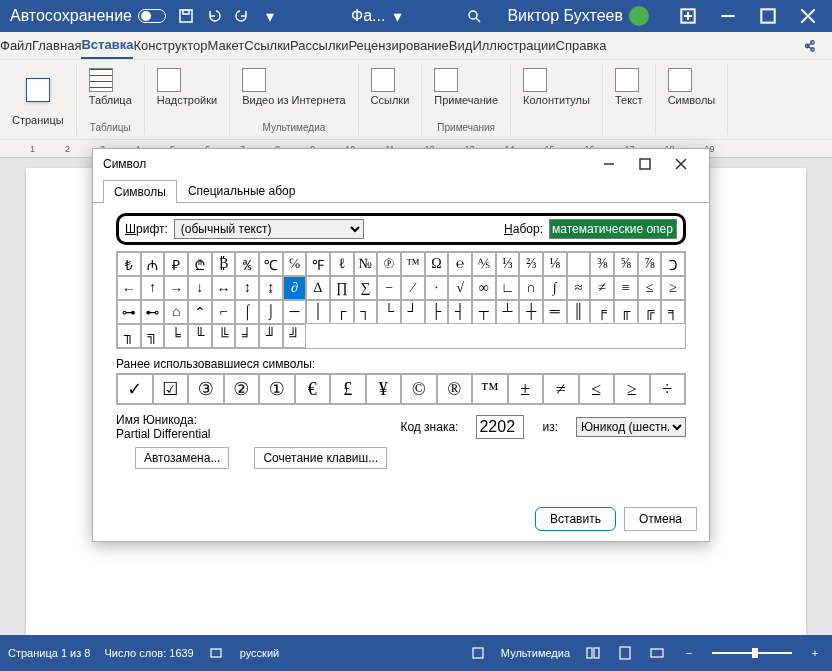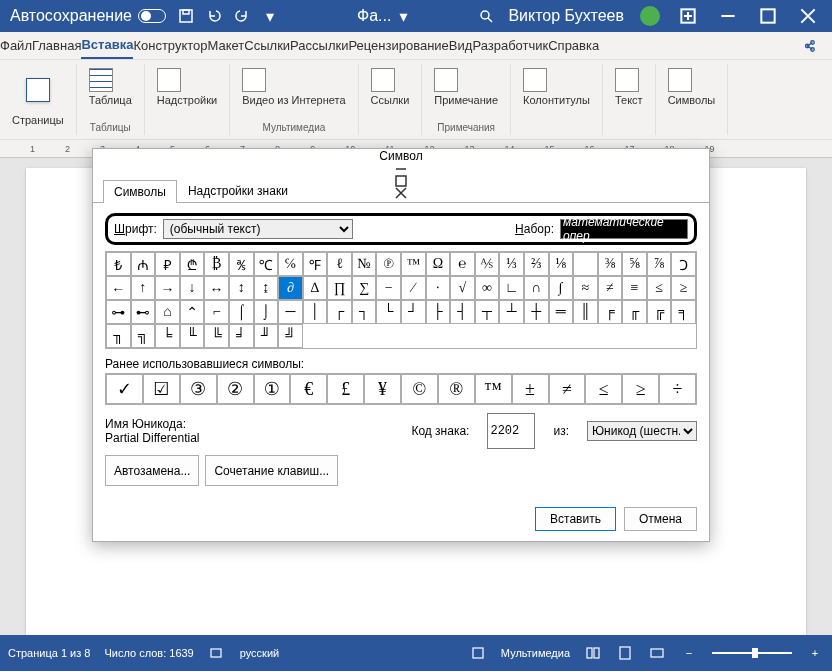--- a/index.html
+++ b/index.html
@@ -6,21 +6,21 @@
 body { width: 832px; height: 671px; background: #fff; overflow: hidden; font-size: 12px; }
 
 .titlebar { height: 32px; background: #2b579a; color: #fff; display: flex; align-items: center; padding: 0 4px; font-size: 16px; }
 .titlebar .autosave-label { margin-left: 6px; }
 .titlebar .toggle { width: 28px; height: 14px; border: 1px solid #fff; border-radius: 7px; margin: 0 6px; position: relative; }
 .titlebar .toggle::after { content: ''; position: absolute; width: 10px; height: 10px; background: #fff; border-radius: 50%; top: 1px; left: 2px; }
 .titlebar .qat-icon { width: 24px; height: 24px; display: inline-flex; align-items: center; justify-content: center; color: #fff; margin: 0 2px; cursor: pointer; }
 .titlebar .spacer { flex: 1; }
 .titlebar .doc-name { margin: 0 8px; }
 .titlebar svg { width: 16px; height: 16px; fill: none; stroke: #fff; stroke-width: 1.5; }
-.titlebar .user { display: flex; align-items: center; gap: 16px; margin: 0 8px; }
+.titlebar .user { display: flex; align-items: center; gap: 6px; margin: 0 19px; }
 .titlebar .avatar { width: 20px; height: 20px; background: #4caf50; border-radius: 50%; }
 .titlebar .winbtn { width: 40px; height: 32px; display: inline-flex; align-items: center; justify-content: center; cursor: pointer; }
 
 .menubar { height: 28px; background: #f3f2f1; display: flex; align-items: center; border-bottom: 1px solid #e1dfdd; font-size: 13px; }
 .menubar .menu-item { padding: 0 0; height: 100%; display: flex; align-items: center; cursor: pointer; color: #323130; }
 .menubar .menu-item.active { color: #2b579a; border-bottom: 2px solid #2b579a; font-weight: 600; }
 .menubar .share-btn { margin-left: auto; margin-right: 8px; color: #2b579a; display: flex; align-items: center; gap: 4px; padding: 2px 8px; cursor: pointer; }
 
 .ribbon { height: 80px; background: #f3f2f1; border-bottom: 1px solid #e1dfdd; display: flex; padding: 4px 0; font-size: 11px; color: #323130; }
 .ribbon .group { border-right: 1px solid #e1dfdd; padding: 2px 8px; display: flex; flex-direction: column; align-items: center; justify-content: flex-start; }
@@ -28,48 +28,48 @@
 .ribbon .ricon { width: 24px; height: 24px; border: 1px solid #8a8886; background: #fff; }
 .ribbon .ricon.page { border: 1px solid #2b579a; background: #fff; position: relative; }
 .ribbon .ricon.table { background: repeating-linear-gradient(#2b579a, #2b579a 1px, #fff 1px, #fff 6px), repeating-linear-gradient(90deg, #2b579a, #2b579a 1px, transparent 1px, transparent 6px); }
 .ribbon .group-label { margin-top: auto; font-size: 10px; color: #605e5c; }
 
 .document-area { position: absolute; top: 140px; left: 0; right: 0; bottom: 22px; background: #e6e6e6; }
 .ruler { height: 18px; background: #f3f2f1; border-bottom: 1px solid #c8c6c4; font-size: 9px; color: #605e5c; padding-left: 30px; display: flex; align-items: center; gap: 30px; }
 .page { background: #fff; margin: 10px auto; width: 780px; height: 480px; box-shadow: 0 1px 3px rgba(0,0,0,0.2); }
 
 .dialog { position: absolute; top: 148px; left: 92px; width: 618px; height: 394px; background: #fff; border: 1px solid #adadad; box-shadow: 0 4px 16px rgba(0,0,0,0.3); font-size: 12px; }
-.dialog-titlebar { height: 30px; display: flex; align-items: center; padding: 0 10px; flex-direction: column; }
+.dialog-titlebar { height: 30px; display: flex; align-items: center; padding: 0 10px; }
 .dialog-titlebar .dspacer { flex: 1; }
 .dialog-titlebar .dbtn { width: 36px; height: 30px; display: inline-flex; align-items: center; justify-content: center; cursor: pointer; }
 .dialog-titlebar svg { width: 12px; height: 12px; stroke: #333; stroke-width: 1.5; fill: none; }
 .dialog-tabs { display: flex; padding: 0 10px; border-bottom: 1px solid #adadad; }
 .dialog-tabs .dtab { padding: 4px 10px; cursor: pointer; border: 1px solid transparent; border-bottom: none; }
 .dialog-tabs .dtab.active { border-color: #adadad; background: #fff; position: relative; top: 1px; }
-.dialog-body { padding: 10px 12px; }
+.dialog-body { padding: 10px 23px; }
 .highlight-frame { border: 3px solid #000; border-radius: 10px; padding: 3px 6px; display: flex; align-items: center; gap: 6px; margin-bottom: 6px; }
 .highlight-frame label span.ul { text-decoration: underline; }
 .highlight-frame select, .highlight-frame .combo { height: 20px; border: 1px solid #7a7a7a; font-size: 12px; padding: 0 2px; }
-.highlight-frame .combo.sel { background: #000000; color: #fff; font-style: italic; }
+.highlight-frame .combo.sel { background: #15803d; color: #fff; }
 .symgrid { border: 1px solid #adadad; display: grid; grid-template-columns: repeat(24, 1fr); margin-bottom: 8px; }
 .symgrid .cell { border: 1px solid #adadad; height: 24px; display: flex; align-items: center; justify-content: center; font-size: 14px; cursor: pointer; font-family: 'Cambria Math', 'Times New Roman', serif; }
 .symgrid .cell.selected { background: #0078d4; color: #fff; }
 .recent-label { margin-bottom: 2px; }
 .recentgrid { border: 1px solid #adadad; display: grid; grid-template-columns: repeat(16, 1fr); margin-bottom: 8px; }
 .recentgrid .cell { border: 1px solid #adadad; height: 30px; display: flex; align-items: center; justify-content: center; font-size: 18px; cursor: pointer; font-family: 'Cambria Math', 'Times New Roman', serif; }
 .info-row { display: flex; align-items: center; gap: 18px; margin-bottom: 6px; }
 .info-row .uname { flex: 1; }
-.info-row input { width: 48px; height: 36px; border: 1px solid #7a7a7a; font-size: 12px; padding: 0 2px; font-family: Liberation Mono, monospace; }
+.info-row input { width: 48px; height: 24px; border: 1px solid #7a7a7a; font-size: 16px; padding: 0 2px; }
 .info-row select { height: 20px; border: 1px solid #7a7a7a; font-size: 12px; }
 .btn-row { display: flex; align-items: center; gap: 6px; }
-.btn-row button { height: 31px; padding: 0 8px; border: 1px solid #adadad; background: #fdfdfd; cursor: pointer; font-size: 12px; }
+.btn-row button { height: 22px; padding: 0 8px; border: 1px solid #adadad; background: #fdfdfd; cursor: pointer; font-size: 12px; margin-left: 19px; }
 .btn-row .hint { margin-left: 8px; color: #333; }
 .dialog-footer { position: absolute; bottom: 10px; right: 12px; display: flex; gap: 8px; }
 .dialog-footer button { height: 24px; padding: 0 14px; border: 1px solid #adadad; background: #fdfdfd; cursor: pointer; font-size: 12px; }
-.dialog-footer button.primary { border-color: #0078d4; }
+.dialog-footer button.primary { border-color: #0078d4; border-radius: 6px; }
 
 .statusbar { position: absolute; bottom: 0; left: 0; right: 0; height: 36px; background: #2b579a; color: #fff; display: flex; align-items: center; font-size: 11px; padding: 0 8px; gap: 14px; }
 .statusbar .spacer { flex: 1; }
 .statusbar .sicon { width: 18px; height: 18px; display: inline-flex; align-items: center; justify-content: center; cursor: pointer; }
 .statusbar svg { width: 14px; height: 14px; stroke: #fff; fill: none; stroke-width: 1.2; }
 .zoom-slider { width: 80px; height: 2px; background: #fff; position: relative; }
 .zoom-slider::after { content: ''; position: absolute; width: 6px; height: 10px; background: #fff; top: -4px; left: 50%; }
 </style>
 </head>
 <body>
@@ -134,21 +134,21 @@
 <div class="menubar">
   <div class="menu-item">Файл</div>
   <div class="menu-item">Главная</div>
   <div class="menu-item active">Вставка</div>
   <div class="menu-item">Конструктор</div>
   <div class="menu-item">Макет</div>
   <div class="menu-item">Ссылки</div>
   <div class="menu-item">Рассылки</div>
   <div class="menu-item">Рецензирование</div>
   <div class="menu-item">Вид</div>
-  <div class="menu-item">Разработчик</div>
+  <div class="menu-item">Иллюстрации</div>
   <div class="menu-item">Справка</div>
   <div class="share-btn">
     <svg width="14" height="14" viewBox="0 0 16 16" fill="none" stroke="#2b579a" stroke-width="1.5">
         <path d="M12 4 L6 8 L12 12"></path>
         <circle cx="12" cy="4" r="2"></circle>
         <circle cx="6" cy="8" r="2"></circle>
         <circle cx="12" cy="12" r="2"></circle>
       </svg>
 
   </div>
@@ -254,21 +254,21 @@
         </svg>
       </span>
     <span class="dbtn">
         <svg viewBox="0 0 12 12">
           <path d="M1 1 L11 11 M11 1 L1 11"></path>
         </svg>
       </span>
   </div>
   <div class="dialog-tabs">
     <div class="dtab active">Символы</div>
-    <div class="dtab">Надстройки знаки</div>
+    <div class="dtab">Специальные абор</div>
   </div>
   <div class="dialog-body">
     <div class="highlight-frame">
       <label><span class="ul">Ш</span>рифт:</label>
       <select class="combo" style="width:190px"><option>(обычный текст)</option></select>
       <span style="flex:1"></span>
       <label><span class="ul">Н</span>абор:</label>
       <div class="combo sel" style="width:128px;display:flex;align-items:center">
           <span>математические опер</span>
         </div>

